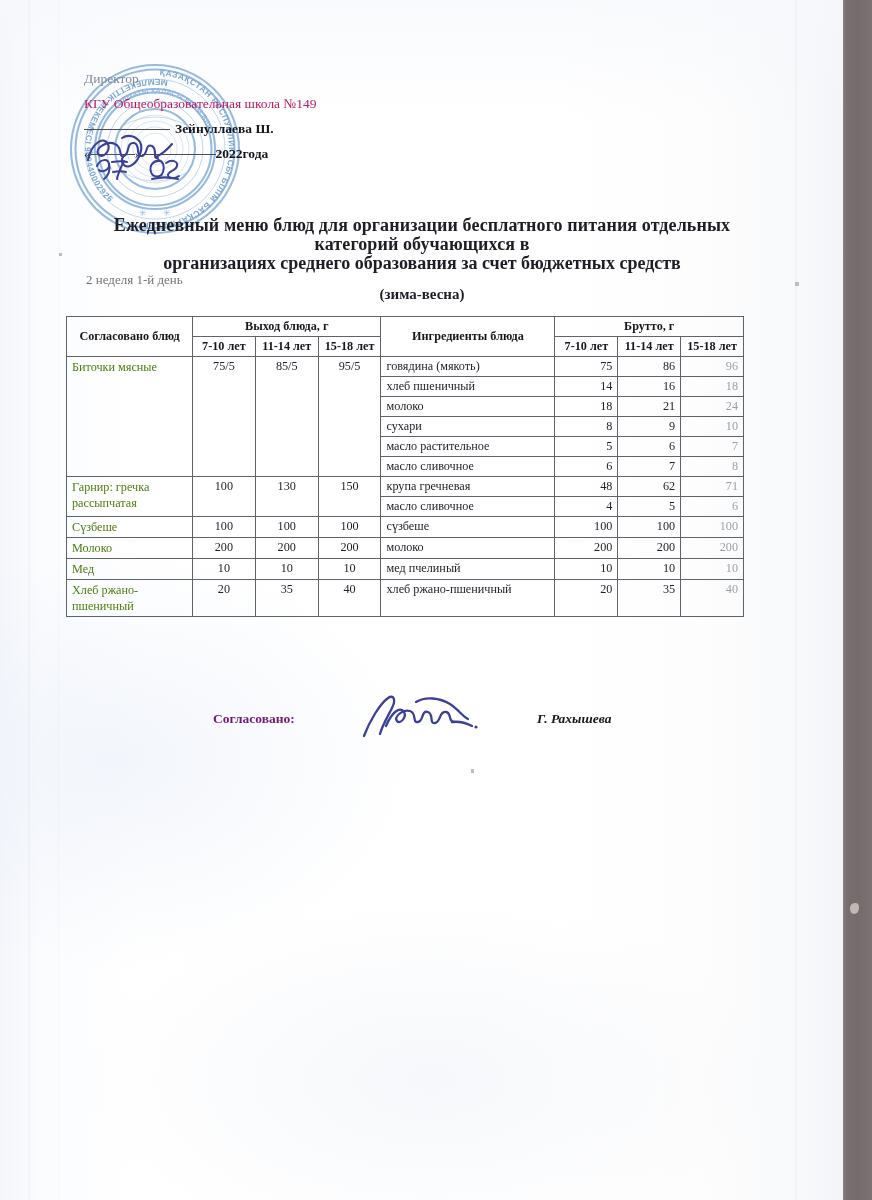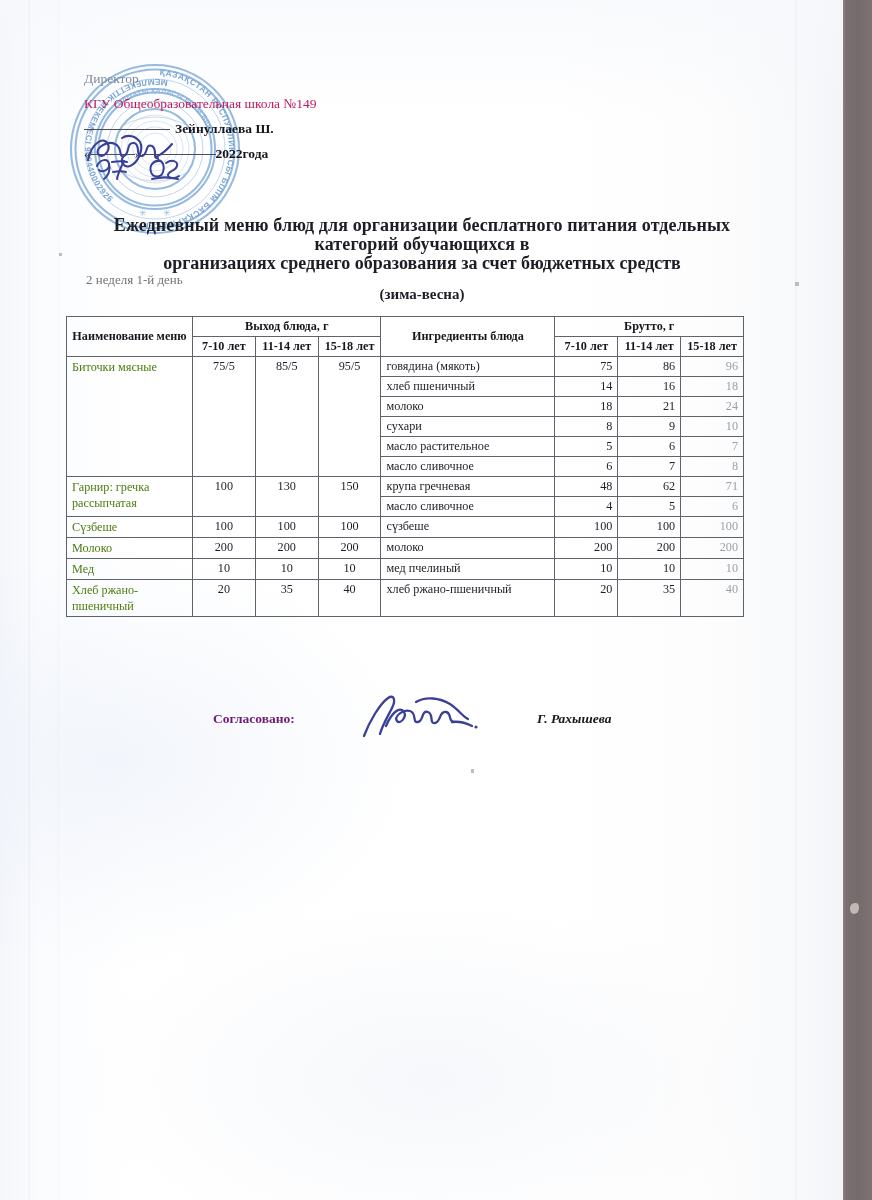--- a/index.html
+++ b/index.html
@@ -309,21 +309,21 @@
   <div class="doc-title">
     <div class="l1">Ежедневный меню блюд для организации бесплатного питания отдельных категорий обучающихся в</div>
     <div class="l2">организациях среднего образования за счет бюджетных средств</div>
   </div>
   <div class="doc-season">(зима-весна)</div>
   <div class="doc-week">2 неделя 1-й день</div>
 
   <table class="menu-table">
     <thead>
       <tr>
-        <th class="th-name" rowspan="2">Наименование меню</th>
+        <th class="th-name" rowspan="2">Согласовано блюд</th>
         <th colspan="3">Выход блюда, г</th>
         <th class="th-ingr" rowspan="2">Ингредиенты блюда</th>
         <th colspan="3">Брутто, г</th>
       </tr>
       <tr>
         <th class="th-y1">7-10 лет</th>
         <th class="th-y2">11-14 лет</th>
         <th class="th-y3">15-18 лет</th>
         <th class="th-b1">7-10 лет</th>
         <th class="th-b2">11-14 лет</th>

